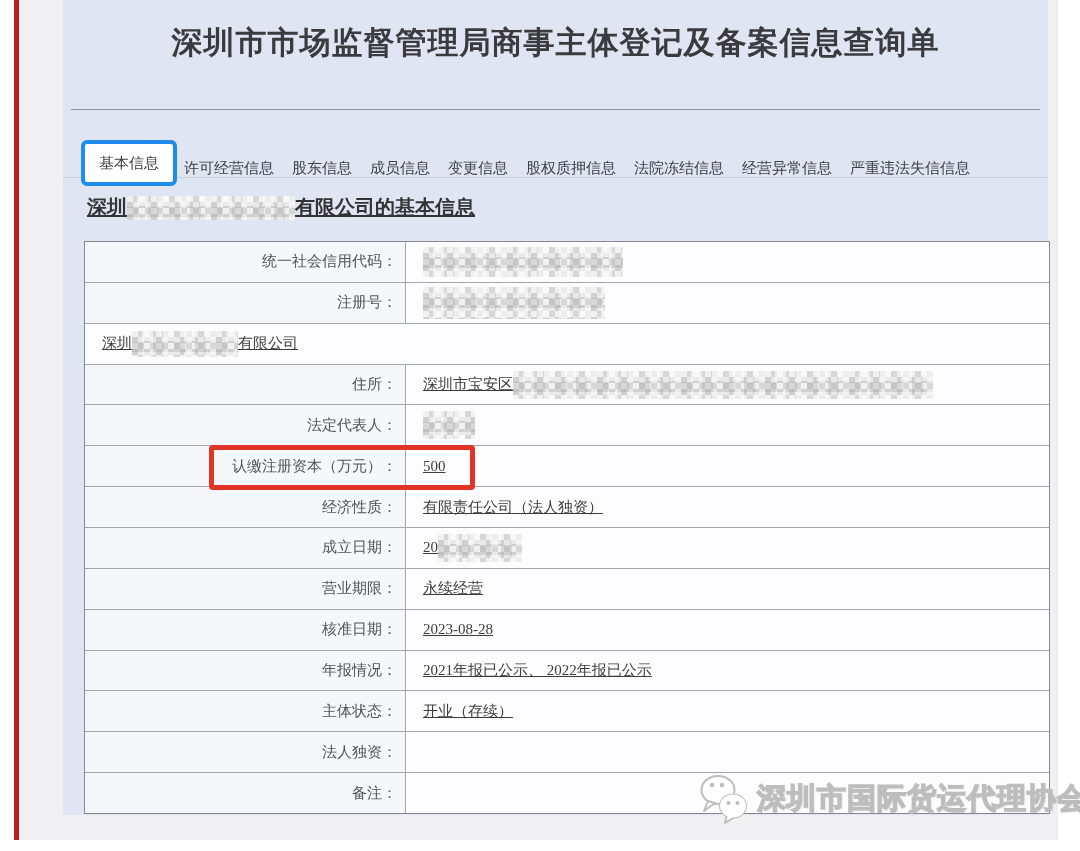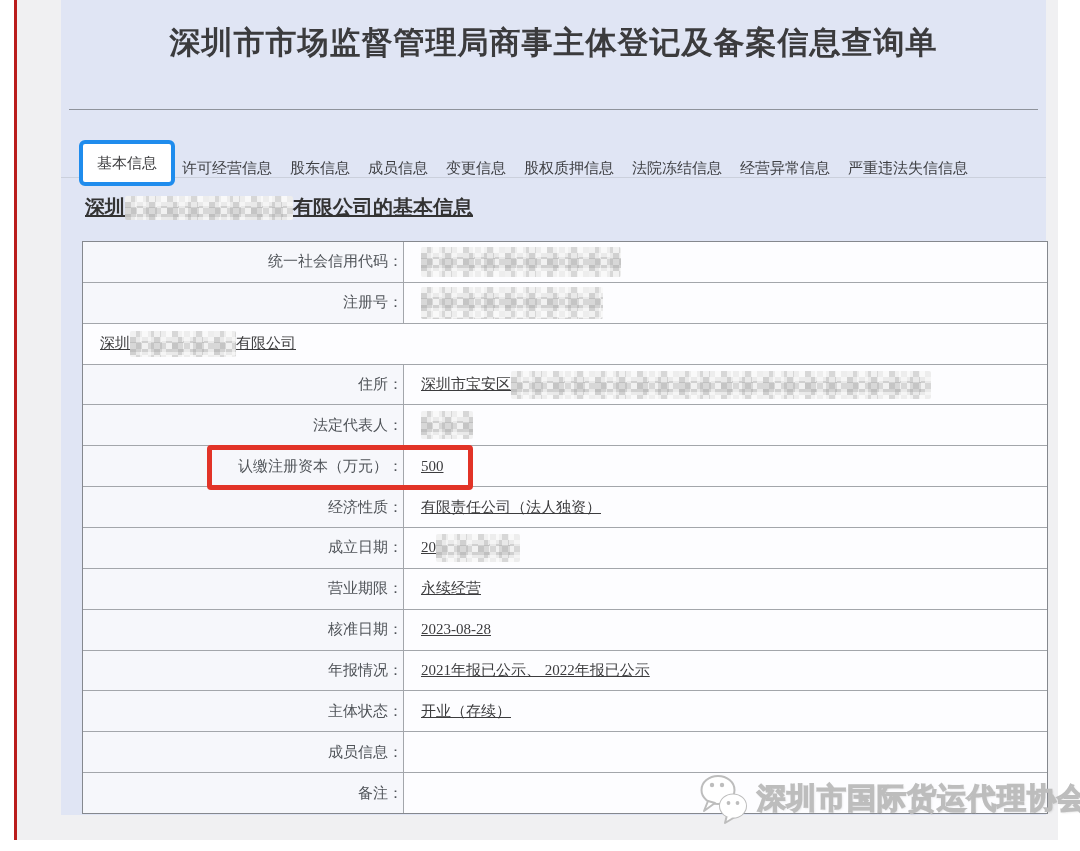--- a/index.html
+++ b/index.html
@@ -1,19 +1,19 @@
 <!DOCTYPE html>
 <html><head>
 <meta charset="utf-8">
 <style>
   html,body{margin:0;padding:0;background:#ffffff;}
   .shot{position:relative;width:1080px;height:851px;background:#ffffff;overflow:hidden;
         font-family:"Liberation Sans","DejaVu Sans",sans-serif;}
   .panel{position:absolute;left:14px;top:0;width:1044px;height:840px;
-         background:#f0f0f2;border-left:3px solid #b91c1c;box-sizing:border-box;}
+         background:#f0f0f2;border-left:5px solid #b91c1c;box-sizing:border-box;}
   .card{position:absolute;left:44px;top:0;width:985px;height:815px;background:#e0e5f4;}
 
   .page-title{position:absolute;left:0;top:22px;width:100%;text-align:center;
               font-size:31px;font-weight:bold;color:#3b3b3d;letter-spacing:1px;}
   .divider-title{position:absolute;left:8px;right:8px;top:109px;height:1px;background:#8f939b;}
 
   .tab-active-box{position:absolute;left:18px;top:140px;width:96px;height:46px;box-sizing:border-box;
                   border:4px solid #1f8ced;background:#ffffff;border-radius:6px;z-index:3;
                   display:flex;align-items:center;justify-content:center;
                   font-family:"Liberation Serif","DejaVu Serif",serif;
@@ -30,21 +30,21 @@
   .mosaic{display:inline-block;border-radius:2px;flex:none;
      background:
        conic-gradient(rgba(255,255,255,.55) 25%, rgba(0,0,0,0) 0 50%, rgba(150,150,150,.28) 0 75%, rgba(0,0,0,0) 0) 0 0/21px 21px,
        conic-gradient(#d7d7d7 25%, #e9e9e9 0 50%, #d0d0d0 0 75%, #f1f1f1 0) 0 0/12px 12px;}
 
   .info-table{position:absolute;left:21px;top:241px;width:966px;height:573px;box-sizing:border-box;
               border:1px solid #85888e;display:flex;flex-direction:column;background:#fdfdff;}
   .t-row{flex:1;display:flex;border-bottom:1px solid #a3a6ab;min-height:0;}
   .t-row:last-child{border-bottom:none;justify-content:center;}
   .row-label{width:321px;box-sizing:border-box;background:#f6f7fb;border-right:1px solid #a3a6ab;
-             display:flex;align-items:center;justify-content:flex-end;
+             display:flex;align-items:center;justify-content:flex-end;padding-right:8px;
              font-family:"Liberation Serif","DejaVu Serif",serif;font-size:15px;color:#4f5358;}
   .row-value{flex:1;display:flex;align-items:center;padding-left:17px;
              font-family:"Liberation Serif","DejaVu Serif",serif;font-size:15px;color:#3c3c3e;}
   .seg-text{white-space:pre;text-decoration:underline;}
 
   .red-box{position:absolute;left:146px;top:445px;width:266px;height:45px;box-sizing:border-box;
            border:5px solid #e23327;border-radius:4px;z-index:4;}
 
   .watermark{position:absolute;left:697px;top:773px;display:flex;align-items:center;z-index:6;}
   .wm-text{font-size:29px;font-weight:bold;color:#ffffff;letter-spacing:1px;white-space:nowrap;
@@ -152,21 +152,21 @@
               <span class="seg-text">2021年报已公示、 2022年报已公示</span>
             </div>
           </div>
           <div class="t-row">
             <div class="row-label">主体状态：</div>
             <div class="row-value">
               <span class="seg-text">开业（存续）</span>
             </div>
           </div>
           <div class="t-row">
-            <div class="row-label">成员信息：</div>
+            <div class="row-label">法人独资：</div>
             <div class="row-value"></div>
           </div>
           <div class="t-row">
             <div class="row-label">备注：</div>
             <div class="row-value"></div>
           </div>
         </div>
 
       <div class="red-box"></div>
     </div>

